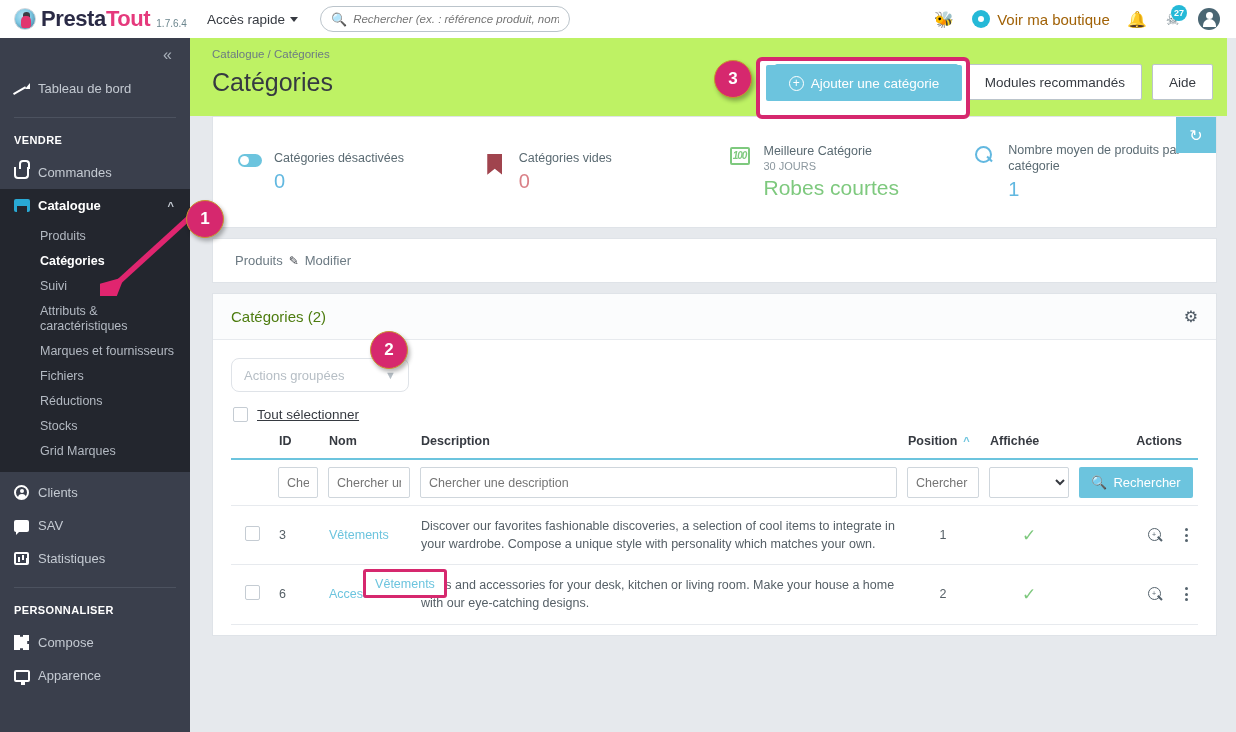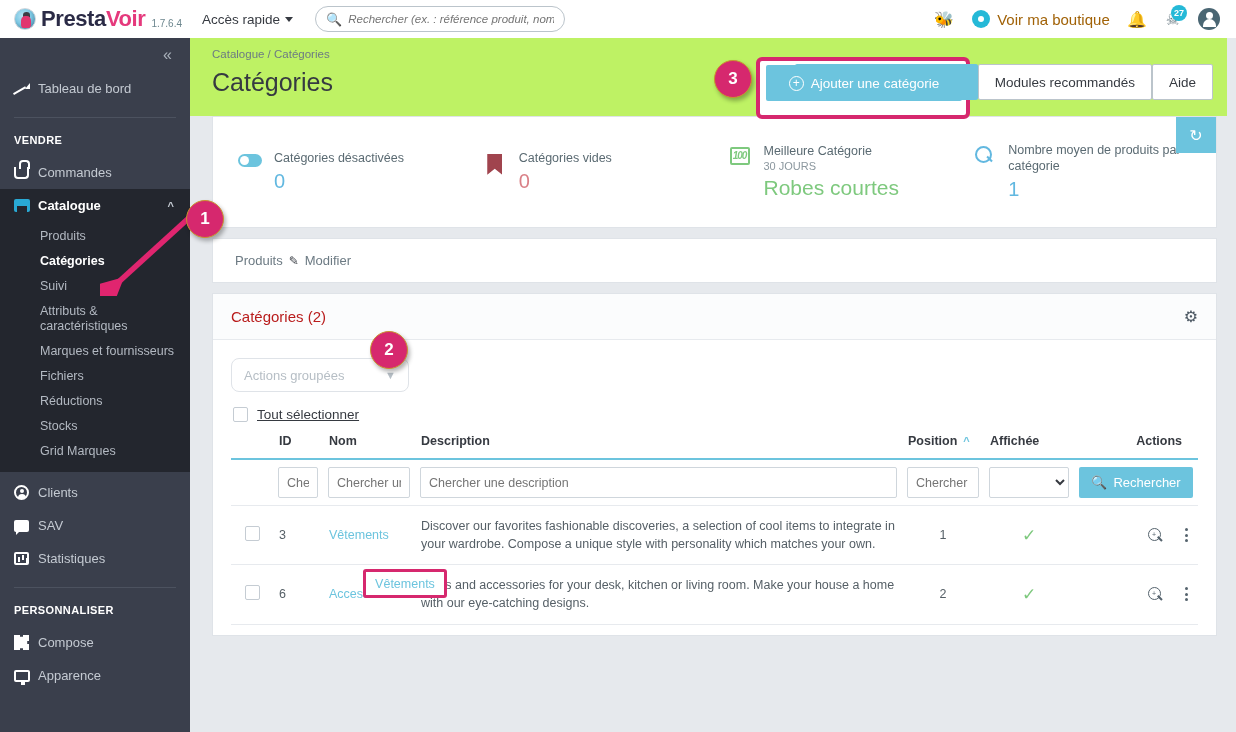--- a/index.html
+++ b/index.html
@@ -136,21 +136,21 @@
 
   
   .main {
     position: absolute; top: 38px; left: 190px; width: 1037px; height: 694px;
     overflow: hidden;
   }
   .page-head { padding: 10px 14px 0 22px; background: #bef264; }
   .breadcrumb { font-size: 11.5px; color: #6c7a83; }
   .head-row { display: flex; align-items: center; margin-top: 4px; padding-bottom: 16px; }
   .page-title { font-size: 25px; color: #363a41; font-weight: normal; }
-  .head-btns { margin-left: auto; display:flex; align-items:flex-start; }
+  .head-btns { margin-left: auto; display:flex; align-items:flex-start; gap:10px; }
   .btn {
     height: 36px; padding: 0 16px; font-size: 13.5px; border-radius: 2px; cursor: pointer;
     display:flex; align-items:center; justify-content:center;
     font-family: "Liberation Sans", sans-serif;
   }
   .btn-primary { background: #6cc4de; color: #fff; border: none; gap:7px; }
   .btn-outline { background: #fff; color: #363a41; border: 1px solid #bbc4cb; }
   .plus-circ {
     width: 15px; height:15px; border-radius:50%; border:1.5px solid #fff;
     display:flex;align-items:center;justify-content:center;font-size:12px;line-height:1;
@@ -209,21 +209,21 @@
   .bc-panel { height: 45px; display:flex; align-items:center; padding-left:22px; }
   .bc-panel .bc-link { font-size: 13px; color: #6c7a83; cursor:pointer; }
   .bc-pencil { color:#363a41; margin: 0 6px; font-size: 12px; }
 
   
   .list-panel { margin: 0 10px 10px 22px; background:#fff; border:1px solid #dfe3e8; }
   .list-head {
     height: 46px; display:flex; align-items:center; padding: 0 18px;
     border-bottom: 1px solid #e7eaee; background: #fbfcfd;
   }
-  .list-title { font-size: 15px; color: #b91c1c; }
+  .list-title { font-size: 15px; color: #4d7c0f; }
   .gear { margin-left:auto; color:#4c5863; font-size:16px; cursor:pointer; }
   .list-body { padding: 18px 18px 10px 18px; }
   .bulk-select {
     width: 178px; height: 34px; border: 1px solid #dfe3e8; border-radius: 8px;
     display:flex; align-items:center; padding: 0 12px; font-size: 13px; color: #b6bec5;
     cursor:pointer; background:#fff;
   }
   .bulk-select .cd { margin-left:auto; color:#b6bec5; font-size:11px; }
   .select-all { display:flex; align-items:center; gap:9px; margin: 15px 0 6px 2px; }
   .cbx { width: 15px; height: 15px; border: 1px solid #c5ccd3; border-radius: 2px; background:#fff; cursor:pointer;}
@@ -273,21 +273,21 @@
   }
   .center { text-align: center; }
 </style>
 </head>
 <body>
 
 <div class="topbar">
   <div class="logo-wrap">
     <div class="logo-mark"></div>
     <div class="logo-text">
-      <span class="logo-presta">Presta</span><span class="logo-shop">Voir</span>
+      <span class="logo-presta">Presta</span><span class="logo-shop">Tout</span>
     </div>
     <div class="version">1.7.6.4</div>
   </div>
   <div class="quick-access">
     <span>Accès rapide</span>
     <i class="caret-down"></i>
   </div>
   <div class="search-box">
     <span class="s-icon">🔍</span>
     <input type="text" placeholder="Rechercher (ex. : référence produit, nom" style="">

